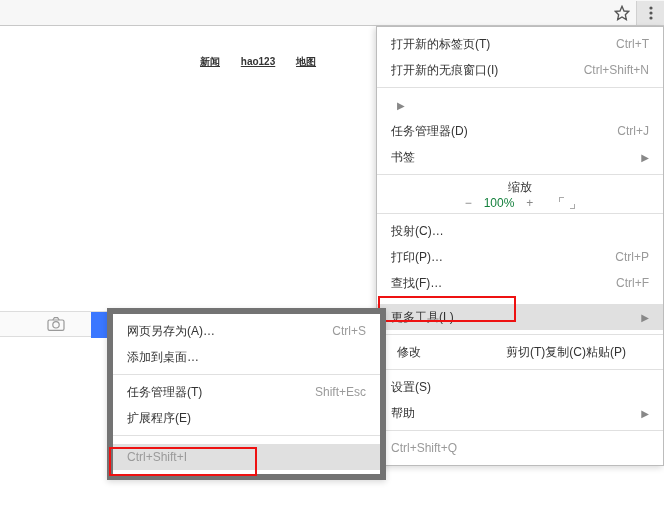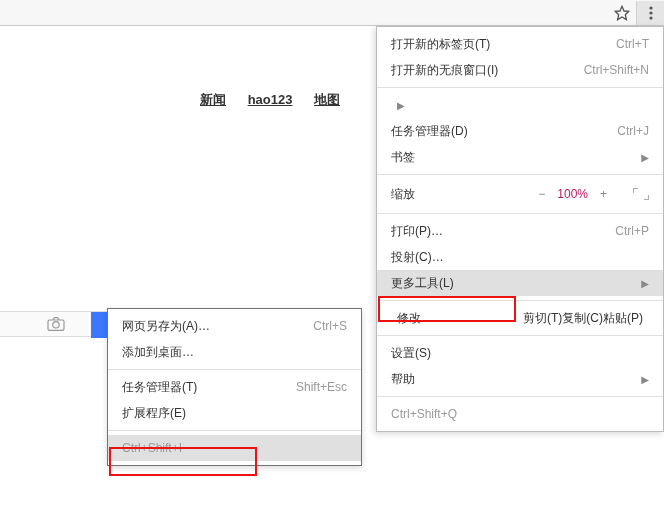--- a/index.html
+++ b/index.html
@@ -28,22 +28,21 @@
     .star-btn, .menu-btn {
       width: 28px; height: 24px;
       display: flex; align-items: center; justify-content: center;
       cursor: pointer;
     }
     .menu-btn { background: #e5e5e5; border-left: 1px solid #d0d0d0; }
     
     .nav-links {
       position: absolute;
       top: 55px; left: 200px;
-      font-size: 13px;
-      margin-top: 36px;
+      font-size: 10px;
     }
     .nav-links a {
       color: #333; text-decoration: underline; font-weight: bold;
       margin-right: 18px; cursor: pointer;
     }
     
     .main-menu {
       position: absolute;
       top: 26px; right: 0;
       width: 288px;
@@ -53,65 +52,65 @@
       padding: 4px 0;
     }
     .menu-item {
       display: flex;
       align-items: center;
       height: 26px;
       padding: 0 14px;
       cursor: pointer;
       position: relative;
     }
-    .menu-item.highlight { background: #e0e0e0; }
+    .menu-item.highlight { background: #e0e0e0; margin-top: 8px; }
     .menu-item .label { flex: 1; color: #333; }
     .menu-item .shortcut { color: #9a9a9a; font-size: 12px; }
     .menu-item .arrow {
       color: #888; font-size: 10px; margin-left: 6px;
     }
     .menu-sep { height: 1px; background: #e0e0e0; margin: 4px 0; }
     .zoom-row {
-      display: flex; align-items: center; height: 30px; padding: 0 14px;
+      display: flex; align-items: center; height: 30px; padding: 0 14px; flex-direction: column;
     }
     .zoom-row .zlabel { flex: 1; }
     .zoom-ctrl {
       display: flex; align-items: center; gap: 12px; color: #888;
     }
     .zoom-ctrl span { cursor: pointer; }
-    .zoom-pct { color: #be185d; }
+    .zoom-pct { color: #15803d; }
     .fullscreen-ic {
       margin-left: 14px; width: 16px; height: 12px;
       display: inline-block; position: relative; cursor: pointer;
     }
     .fullscreen-ic::before, .fullscreen-ic::after {
       content: ""; position: absolute; width: 4px; height: 4px;
       border: 1px solid #aaa;
     }
     .fullscreen-ic::before { top: 0; left: 0; border-right: none; border-bottom: none; }
     .fullscreen-ic::after { bottom: 0; right: 0; border-left: none; border-top: none; }
     .edit-row {
       display: flex; align-items: center; height: 26px; padding: 0 20px; gap: 48px;
     }
     .edit-row .elabel { flex: 0 0 auto; margin-right: 20px; }
-    .edit-btns { flex: 1; display: flex; justify-content: flex-end; }
+    .edit-btns { flex: 1; display: flex; justify-content: center; }
     .edit-btn { cursor: pointer; color: #333; }
     
     .red-box-1 {
       position: absolute;
       border: 2px solid #e11;
       pointer-events: none;
     }
     
     .sub-menu {
       position: absolute;
       top: 308px; left: 107px;
-      width: 255px;
+      width: 279px;
       background: #fff;
-      border: 1px solid #737373;
+      border: 6px solid #737373;
       box-shadow: 0 2px 6px rgba(0,0,0,0.15);
       padding: 4px 0;
     }
     .red-box-2 {
       position: absolute;
       border: 2px solid #e11;
       pointer-events: none;
     }
     
     .bottom-strip {
@@ -189,25 +188,29 @@
     <span class="zlabel">缩放</span>
     <div class="zoom-ctrl">
       <span>−</span>
       <span class="zoom-pct">100%</span>
       <span>+</span>
       <span class="fullscreen-ic"></span>
     </div>
   </div>
   <div class="menu-sep"></div>
   <div class="menu-item">
+    <span class="label">投射(C)…</span>
+  </div>
+  <div class="menu-item">
     <span class="label">打印(P)…</span>
     <span class="shortcut">Ctrl+P</span>
   </div>
   <div class="menu-item">
-    <span class="label">投射(C)…</span>
+    <span class="label">查找(F)…</span>
+    <span class="shortcut">Ctrl+F</span>
   </div>
   <div class="menu-item highlight">
     <span class="label">更多工具(L)</span>
     <span class="arrow">▶</span>
   </div>
   <div class="menu-sep"></div>
   <div class="edit-row">
     <span class="elabel">修改</span>
     <div class="edit-btns">
       <span class="edit-btn">剪切(T)</span>

